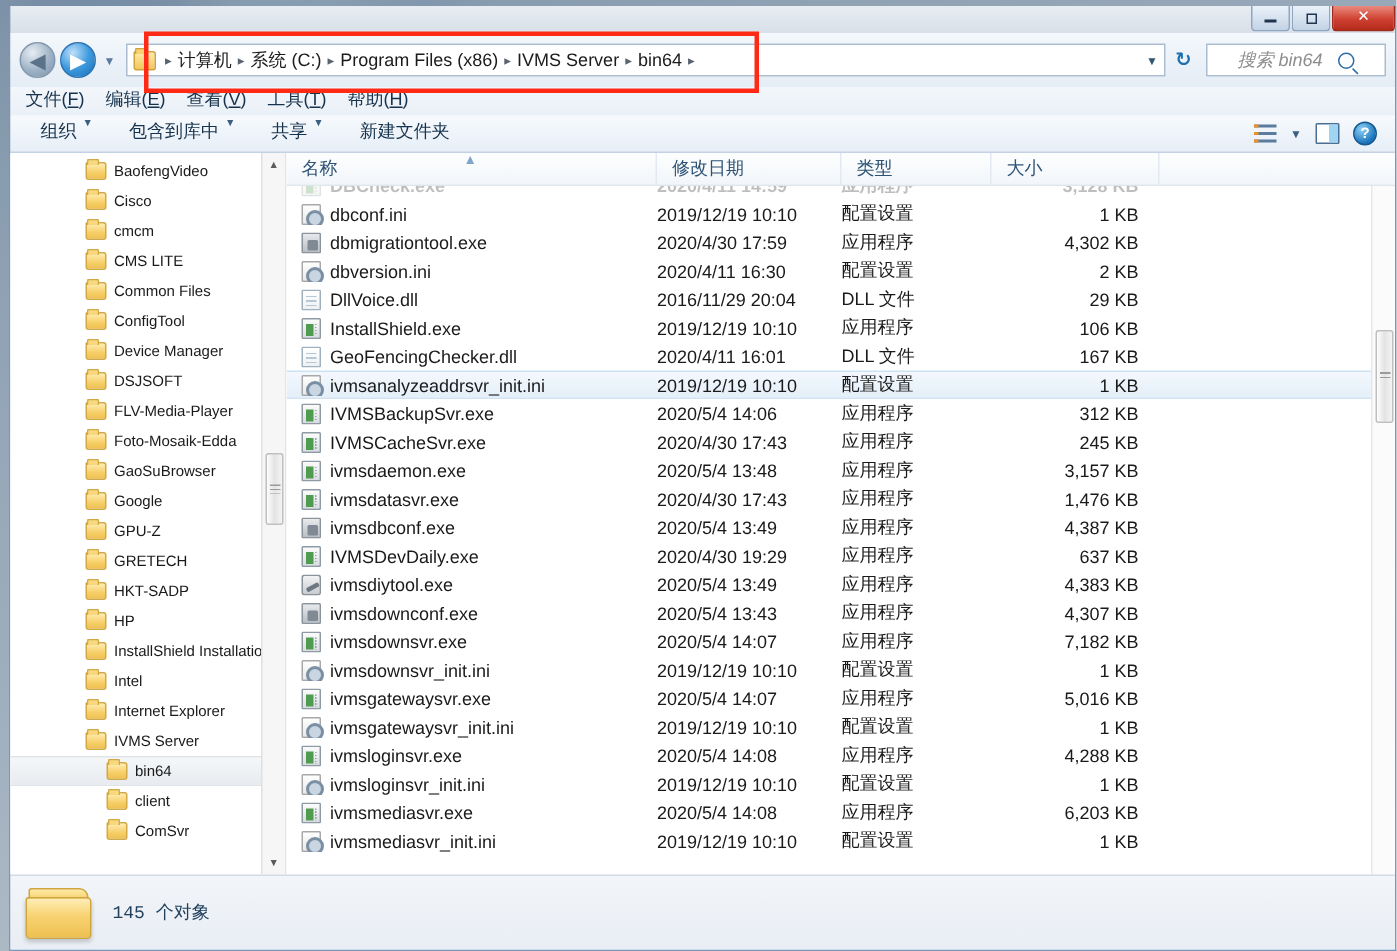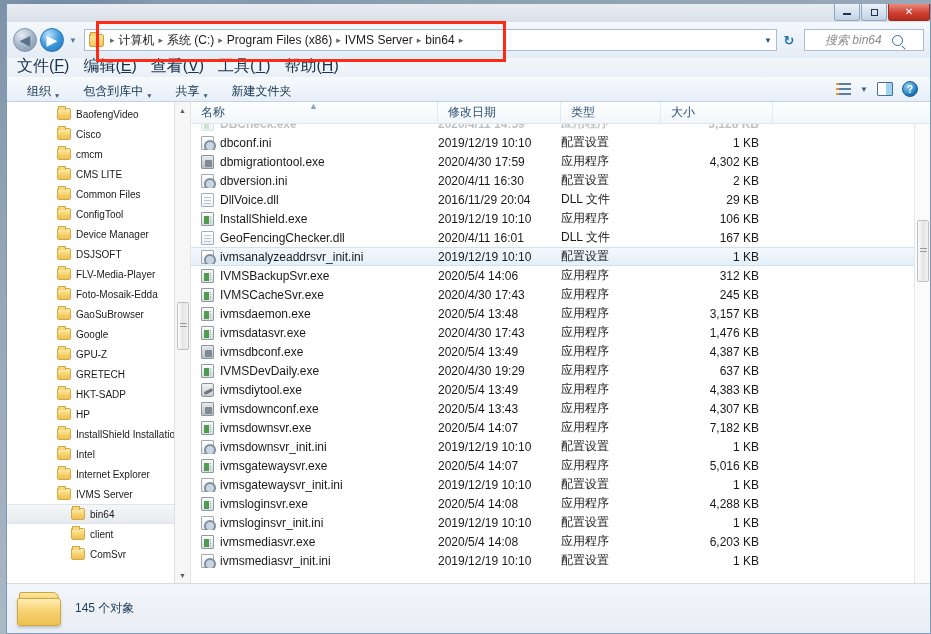--- a/index.html
+++ b/index.html
@@ -106,36 +106,36 @@
     width:11px; height:11px; border:1.6px solid #2d6ea8; border-radius:50%;
     position:relative; flex:0 0 auto;
   }
   .magnifier:after{
     content:""; position:absolute; right:-4px; bottom:-3px;
     width:5px; border-bottom:1.8px solid #2d6ea8; transform:rotate(45deg);
   }
 
   
   .menubar {
-    height:19px; flex:0 0 auto; display:flex; align-items:flex-end;
+    height:19px; flex:0 0 auto; display:flex; align-items:flex-start;
     padding-left:10px; gap:14px;
     background:linear-gradient(180deg,#f3f7fb,#eaf0f7);
-    font-size:16px; color:#16324d;
+    font-size:12px; color:#16324d;
   }
   .menubar span u { text-decoration:underline; }
 
   
   .toolbar {
     height:25px; flex:0 0 auto; display:flex; align-items:center;
     padding:0 8px; gap:0;
     background:linear-gradient(180deg,#f7fafd,#e6eef7);
     border-bottom:1px solid #c3d2e2;
     font-size:12px; color:#16324d;
   }
-  .tbitem { display:flex; align-items:flex-end; gap:4px; padding:0 12px; height:21px;font-family:Liberation Mono, monospace; }
+  .tbitem { display:flex; align-items:flex-start; gap:4px; padding:0 12px; height:21px; }
   .tbitem .car { font-size:7px; color:#3d5f7f; }
   .tbspacer { flex:1 1 auto; }
   .tbicons { display:flex; align-items:center; gap:9px; padding-right:4px; }
   .icon-view { width:15px; height:12px; display:flex; flex-direction:column; justify-content:space-between; }
   .icon-view i { display:block; height:2px; background:#5b7c9e; border-left:3px solid #e8922c; }
   .icon-pane {
     width:16px; height:14px; border:1.5px solid #4a6f94; border-radius:1px;
     display:flex; background:#fff;
   }
   .icon-pane b { display:block; width:6px; background:#9fd4f2; margin-left:auto; height:100%; }
@@ -293,20 +293,21 @@
     background:repeating-linear-gradient(180deg,#9a9a9a 0 1px,transparent 1px 3px);
   }
 
   
   .statusbar {
     height:50px; flex:0 0 auto;
     background:linear-gradient(180deg,#f2f5f9,#e9eef4);
     border-top:1px solid #d3dbe4;
     display:flex; align-items:center; padding-left:10px; gap:12px;
     position:relative;
+    font-family:Liberation Mono, monospace;
   }
   .bigfolder {
     width:46px; height:38px; position:relative; flex:0 0 auto;
   }
   .bigfolder .bk {
     position:absolute; left:2px; top:2px; width:40px; height:10px;
     background:linear-gradient(180deg,#ffeaa4,#f3cc63);
     border:1px solid #cfa63e; border-radius:2px 6px 0 0;
   }
   .bigfolder .fr {

